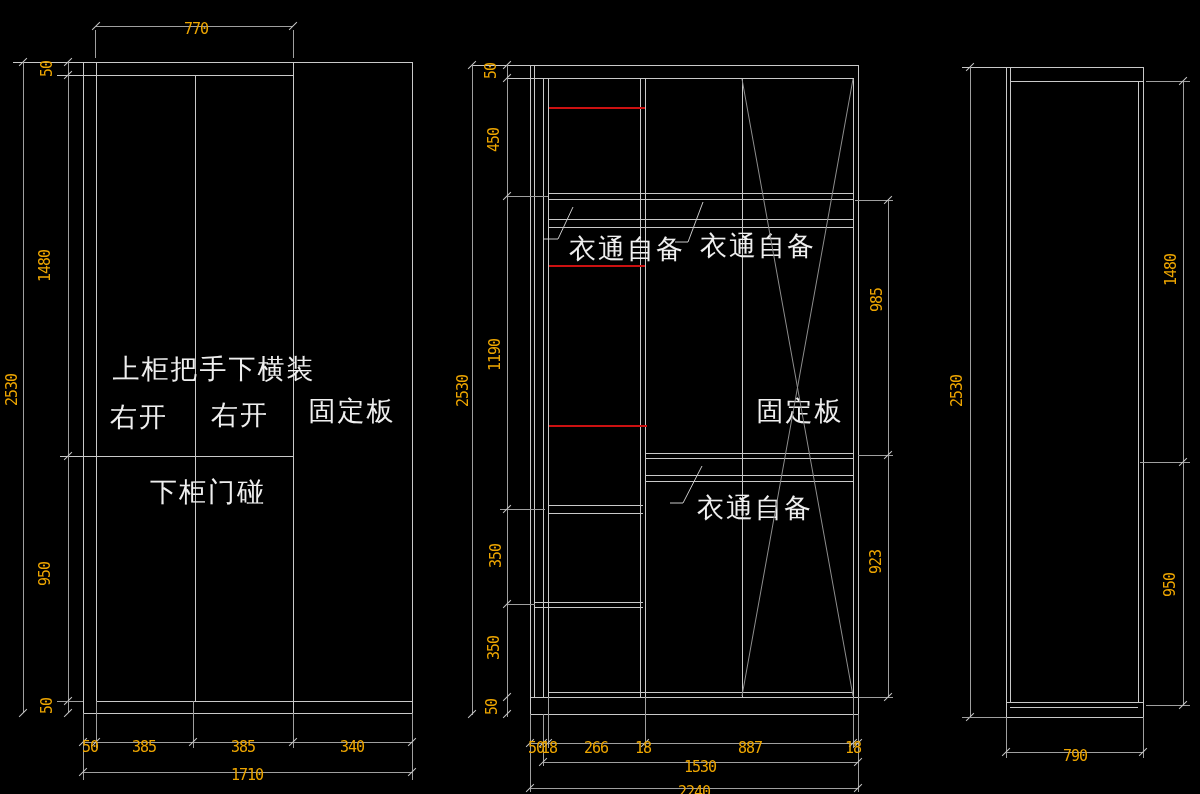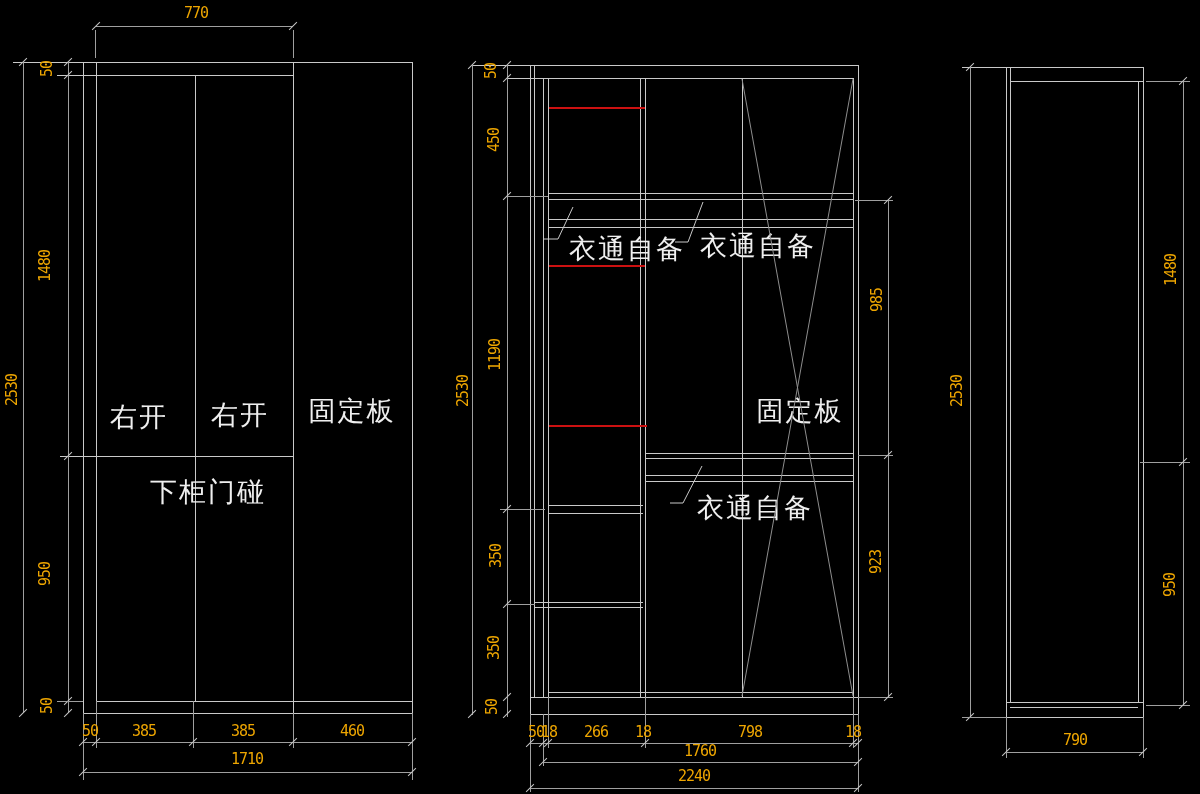--- a/index.html
+++ b/index.html
@@ -10,21 +10,21 @@
       font-family:"DejaVu Sans",sans-serif;}
   .g{position:absolute;inset:0;}
   .h{position:absolute;height:1px;background:var(--ln);}
   .v{position:absolute;width:1px;background:var(--ln);}
   .dh{position:absolute;height:1px;background:var(--dl);}
   .dv{position:absolute;width:1px;background:var(--dl);}
   .rd{position:absolute;height:2px;background:var(--rd);}
   .tk{position:absolute;width:11px;height:1px;background:#c4c4c4;
       transform:translate(-50%,-50%) rotate(-45deg);}
   .dim{position:absolute;color:var(--dt);font:15px/1 "DejaVu Sans Mono",monospace;
-       letter-spacing:-1px;white-space:nowrap;transform:translate(-50%,-50%);}
+       letter-spacing:-1px;white-space:nowrap;transform:translate(-50%,-50%);margin-top:16px;}
   .dimv{position:absolute;color:var(--dt);font:15px/1 "DejaVu Sans Mono",monospace;
        letter-spacing:-1px;white-space:nowrap;transform:translate(-50%,-50%) rotate(-90deg);}
   .cn{position:absolute;color:var(--tx);font:27px/1 "DejaVu Sans",sans-serif;
       letter-spacing:2px;white-space:nowrap;transform:translate(-50%,-50%);}
   svg{position:absolute;left:0;top:0;pointer-events:none;}
 </style>
 </head>
 <body>
 
 <div id="cv">
@@ -73,26 +73,27 @@
     <i class="dv" style="left:412px;top:713px;height:67px"></i>
     <i class="dh" style="left:83px;top:742px;width:329px"></i>
     <i class="tk" style="left:83px;top:742px"></i>
     <i class="tk" style="left:96px;top:742px"></i>
     <i class="tk" style="left:193px;top:742px"></i>
     <i class="tk" style="left:293px;top:742px"></i>
     <i class="tk" style="left:412px;top:742px"></i>
     <span class="dim" style="left:90px;top:731px">50</span>
     <span class="dim" style="left:144px;top:731px">385</span>
     <span class="dim" style="left:243px;top:731px">385</span>
-    <span class="dim" style="left:352px;top:731px">460</span>
+    <span class="dim" style="left:352px;top:731px">340</span>
     <i class="dh" style="left:83px;top:772px;width:329px"></i>
     <i class="tk" style="left:83px;top:772px"></i>
     <i class="tk" style="left:412px;top:772px"></i>
     <span class="dim" style="left:247px;top:759px">1710</span>
 
+    <span class="cn" style="left:214px;top:368px">上柜把手下横装</span>
     <span class="cn" style="left:139px;top:416px">右开</span>
     <span class="cn" style="left:240px;top:414px">右开</span>
     <span class="cn" style="left:352px;top:410px">固定板</span>
     <span class="cn" style="left:208px;top:491px">下柜门碰</span>
   </div>
 
   <div class="g">
 
     <i class="h" style="left:472px;top:65px;width:386px"></i>
     <i class="h" style="left:507px;top:78px;width:346px"></i>
@@ -168,26 +169,26 @@
     <i class="tk" style="left:530px;top:743px"></i>
     <i class="tk" style="left:543px;top:743px"></i>
     <i class="tk" style="left:548px;top:743px"></i>
     <i class="tk" style="left:645px;top:743px"></i>
     <i class="tk" style="left:853px;top:743px"></i>
     <i class="tk" style="left:858px;top:743px"></i>
     <span class="dim" style="left:536px;top:732px">50</span>
     <span class="dim" style="left:549px;top:732px">18</span>
     <span class="dim" style="left:596px;top:732px">266</span>
     <span class="dim" style="left:643px;top:732px">18</span>
-    <span class="dim" style="left:750px;top:732px">798</span>
+    <span class="dim" style="left:750px;top:732px">887</span>
     <span class="dim" style="left:853px;top:732px">18</span>
     <i class="dh" style="left:543px;top:762px;width:315px"></i>
     <i class="tk" style="left:543px;top:762px"></i>
     <i class="tk" style="left:858px;top:762px"></i>
-    <span class="dim" style="left:700px;top:751px">1760</span>
+    <span class="dim" style="left:700px;top:751px">1530</span>
     <i class="dh" style="left:530px;top:788px;width:328px"></i>
     <i class="tk" style="left:530px;top:788px"></i>
     <i class="tk" style="left:858px;top:788px"></i>
     <span class="dim" style="left:694px;top:776px">2240</span>
 
     <span class="cn" style="left:627px;top:248px">衣通自备</span>
     <span class="cn" style="left:758px;top:245px">衣通自备</span>
     <span class="cn" style="left:800px;top:410px">固定板</span>
     <span class="cn" style="left:755px;top:507px">衣通自备</span>
   </div>

